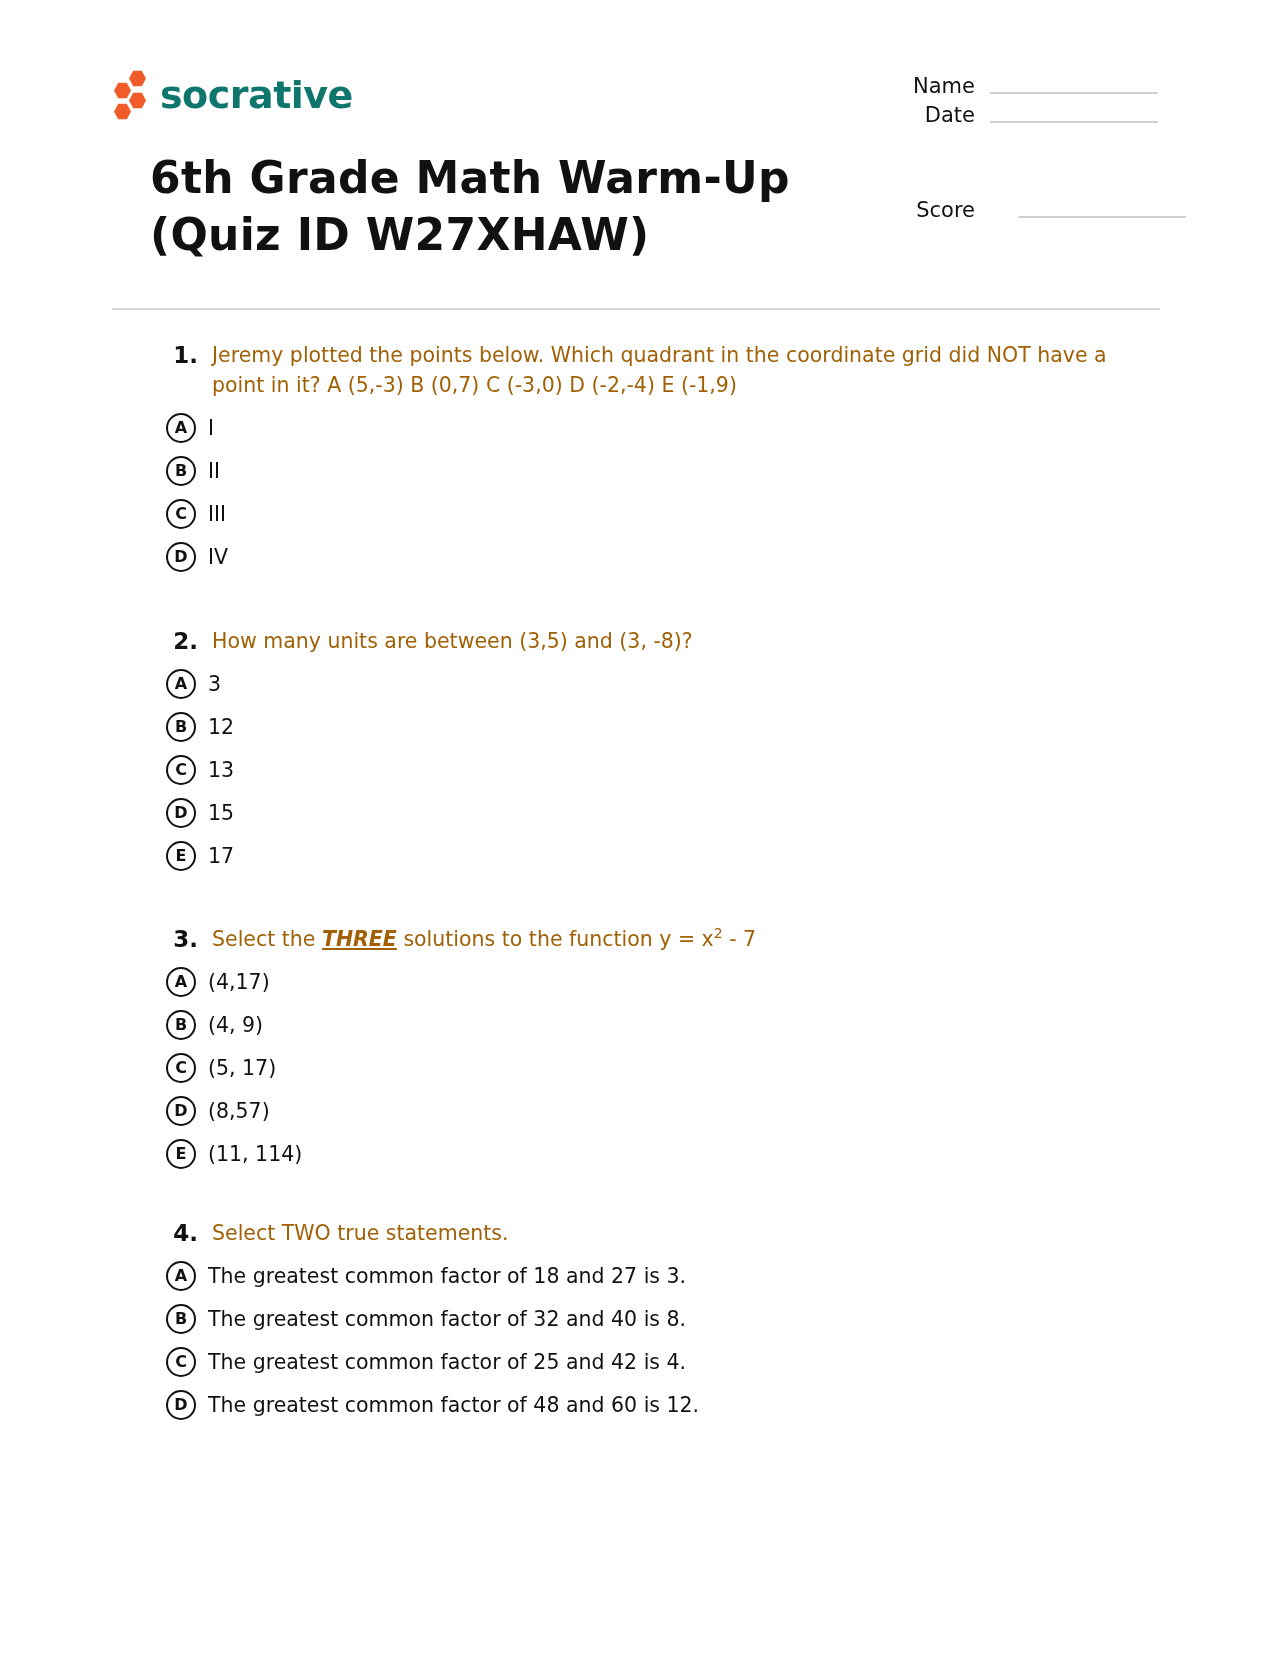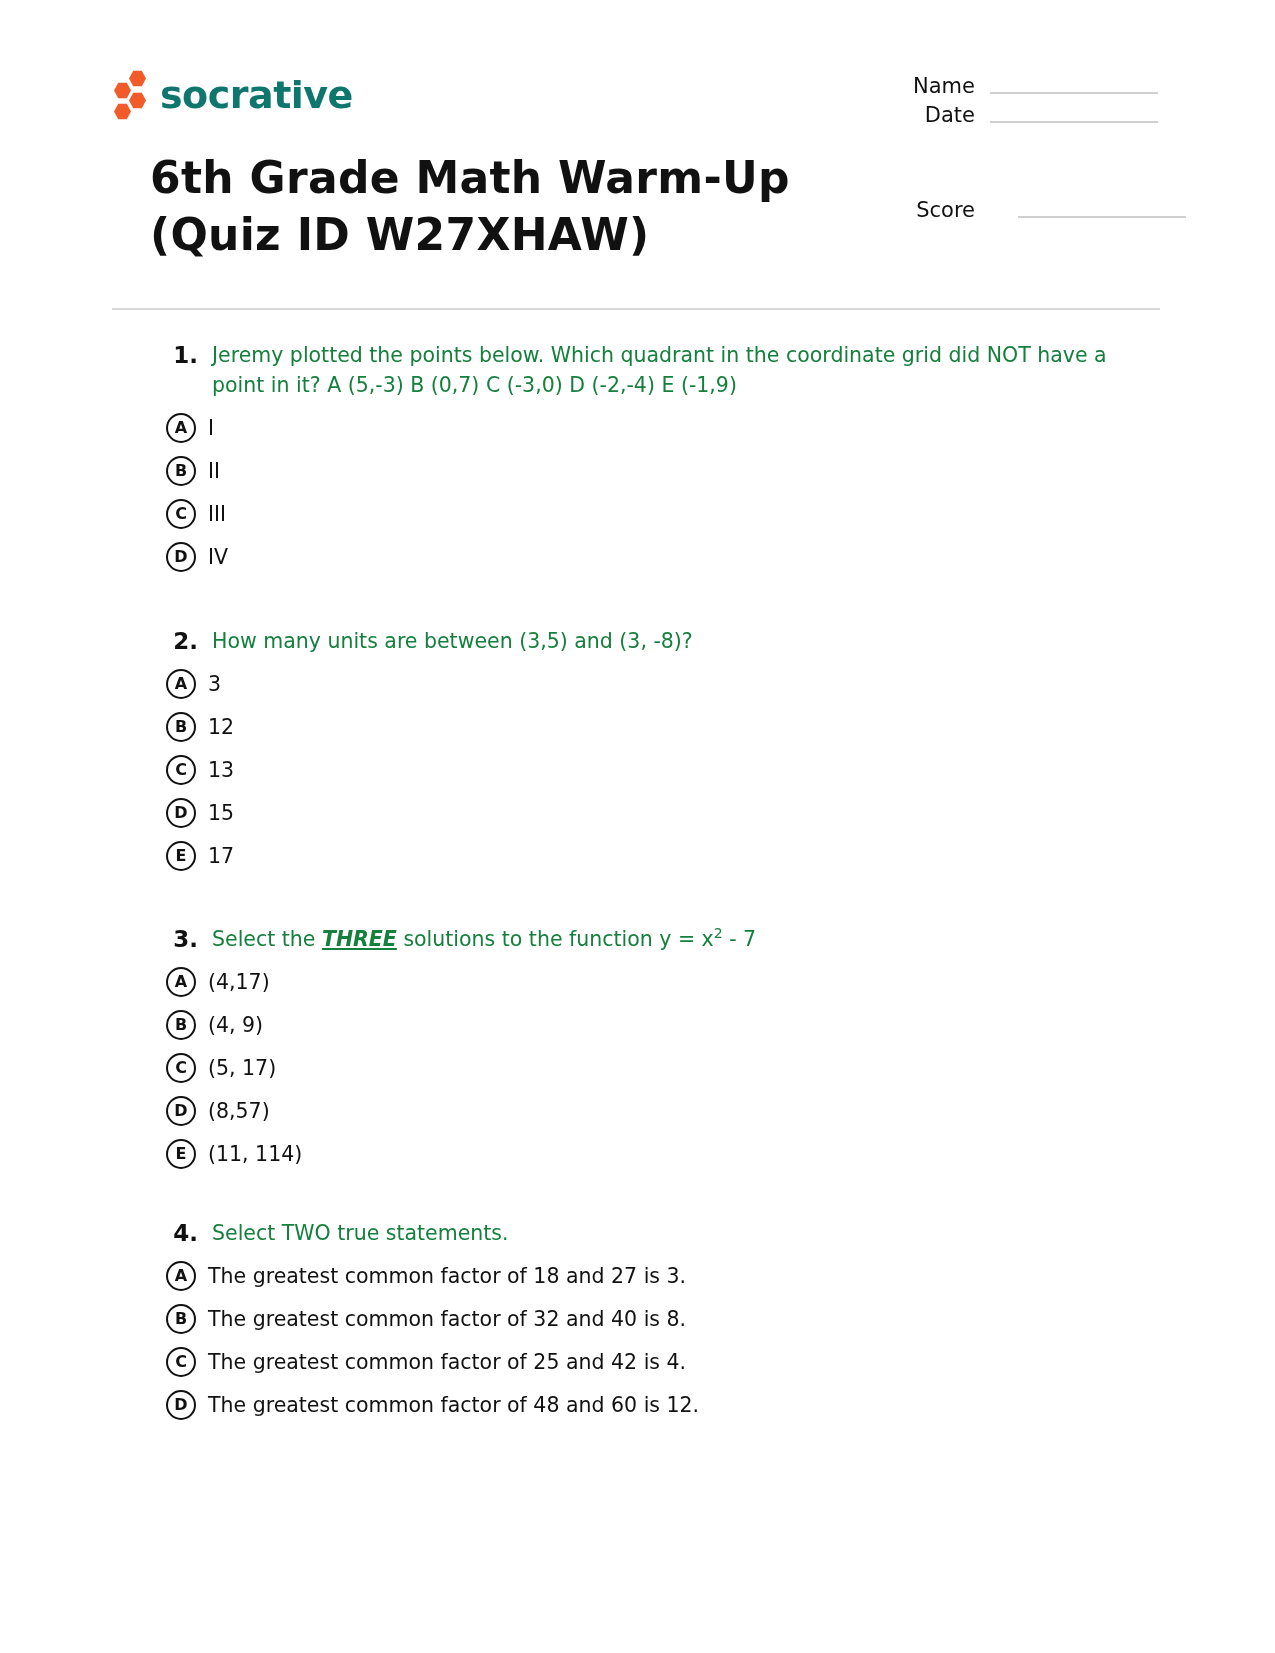--- a/index.html
+++ b/index.html
@@ -21,21 +21,21 @@
 
   .title { position: absolute; left: 112px; top: 149px; width: 760px;
     font-family: "DejaVu Sans", sans-serif; font-weight: bold; font-size: 44px; line-height: 57px; color: #111; letter-spacing: 0.3px; margin-left: 38px; }
 
   .divider { position: absolute; left: 112px; top: 308px; width: 1048px; height: 0; border-top: 2px solid #d9d9d9; }
 
   .question { position: absolute; left: 160px; width: 1000px; }
   .q-head { display: flex; align-items: flex-start; }
   .q-num { width: 52px; text-align: right; padding-right: 14px; box-sizing: border-box;
     font-weight: bold; font-size: 23px; line-height: 30px; color: #111; }
-  .q-text { flex: 1; font-size: 20.5px; line-height: 30px; color: #15803d; }
+  .q-text { flex: 1; font-size: 20.5px; line-height: 30px; color: #a16207; }
   .q-text b { font-style: italic; text-decoration: underline; }
   .q-text sup { font-size: 14px; vertical-align: 8px; line-height: 0; }
   .options { margin-top: 6px; }
   .option { display: flex; align-items: center; height: 43px; }
   .opt-circle { width: 30px; height: 30px; border: 2px solid #111; border-radius: 50%; box-sizing: border-box;
     display: flex; align-items: center; justify-content: center; font-weight: bold; font-size: 16px; margin-left: 6px; margin-right: 12px; color: #111; }
   .opt-text { font-size: 20.5px; color: #111; }
 </style>
 </head>
 <body>

